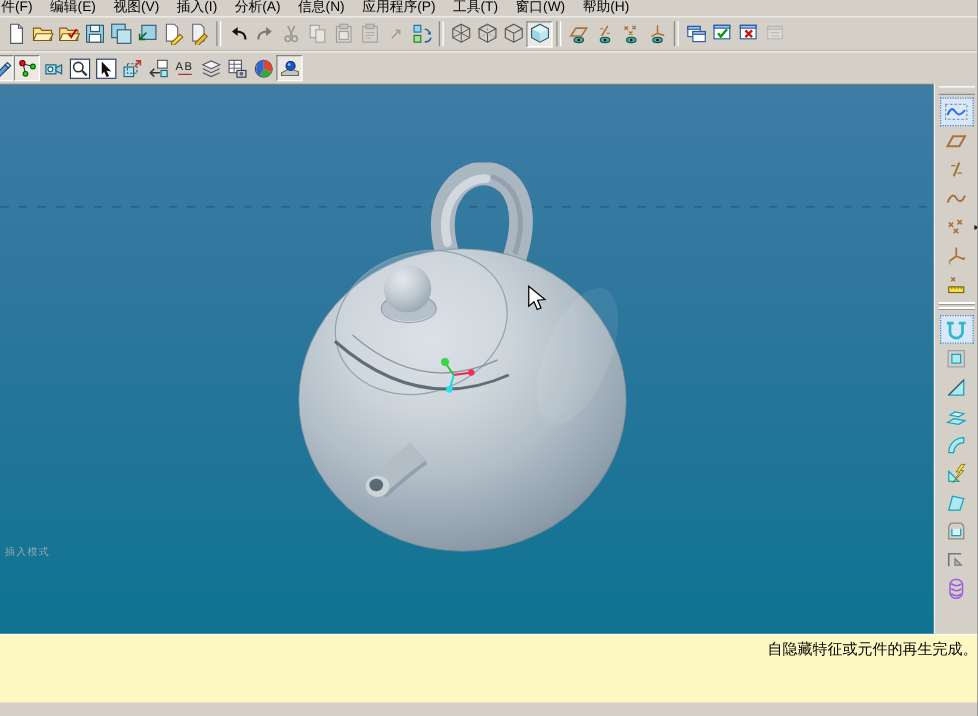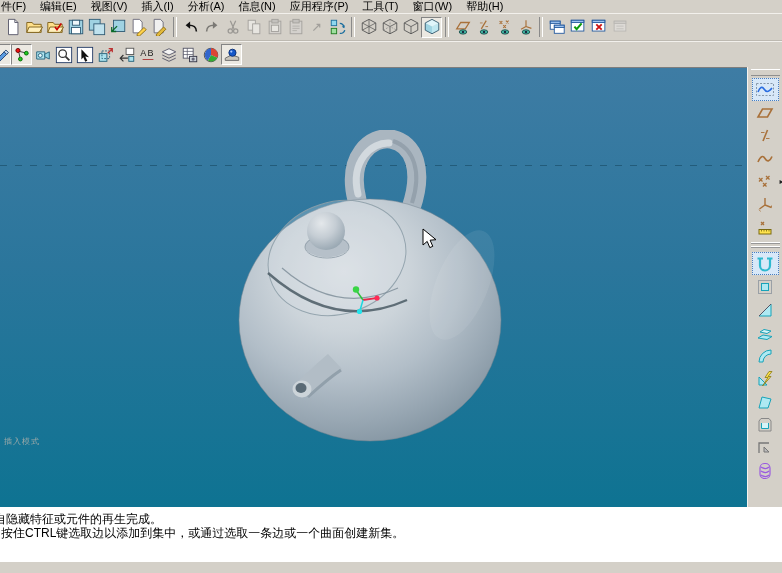--- a/index.html
+++ b/index.html
@@ -41,22 +41,22 @@
   .sidebar-group{display:flex;flex-direction:column;align-items:center;}
   .side-btn{width:27px;height:23px;display:flex;align-items:center;justify-content:center;
     box-sizing:border-box;position:relative;flex:none;}
   .side-btn svg{width:20px;height:20px;display:block;}
   .side-btn.hover{border:1px dotted #4a7fc0;background:#d8e8f8;}
   .side-btn.flyout::after{content:"\25B8";position:absolute;right:-5px;top:7px;font-size:8px;color:#222;}
   .side-sep{width:29px;height:9px;margin:2px 0;flex:none;
     background:linear-gradient(180deg,transparent 0 1px,#fff 1px 2px,#979797 2px 3px,
       transparent 3px 5px,#fff 5px 6px,#979797 6px 7px,transparent 7px);}
   
-  .statusbar{height:55px;box-sizing:border-box;background:#ffffff;border-top:1px solid #fff;
-    font-size:12px;line-height:14px;padding:4px 0 0 1px;overflow:hidden;}
+  .statusbar{height:55px;box-sizing:border-box;background:#fef9c3;border-top:1px solid #fff;
+    font-size:12px;line-height:14px;padding:4px 0 0 1px;overflow:hidden;text-align:right;}
   .status-line{white-space:nowrap;}
   .status-line:first-child{margin-left:-7px;}
 </style>
 </head>
 <body>
 
 <div class="screen">
 
   <div class="menubar">
       <div class="menu-item">件(F)</div>
@@ -525,16 +525,15 @@
               <rect x="5" y="2.5" width="10" height="15" rx="4.5" fill="none" stroke="#9a5ae0" stroke-width="1.2"></rect>
               <path d="M6 6c3 2 6 2 8 0M6 10c3 2 6 2 8 0M6 14c3 2 6 2 8 0" fill="none" stroke="#9a5ae0" stroke-width="1.3"></path>
             </svg>
           </div>
         </div>
     </div>
   </div>
 
   <div class="statusbar">
       <div class="status-line">自隐藏特征或元件的再生完成。</div>
-      <div class="status-line">按住CTRL键选取边以添加到集中，或通过选取一条边或一个曲面创建新集。</div>
     </div>
 
 </div>
 
 </body></html>

